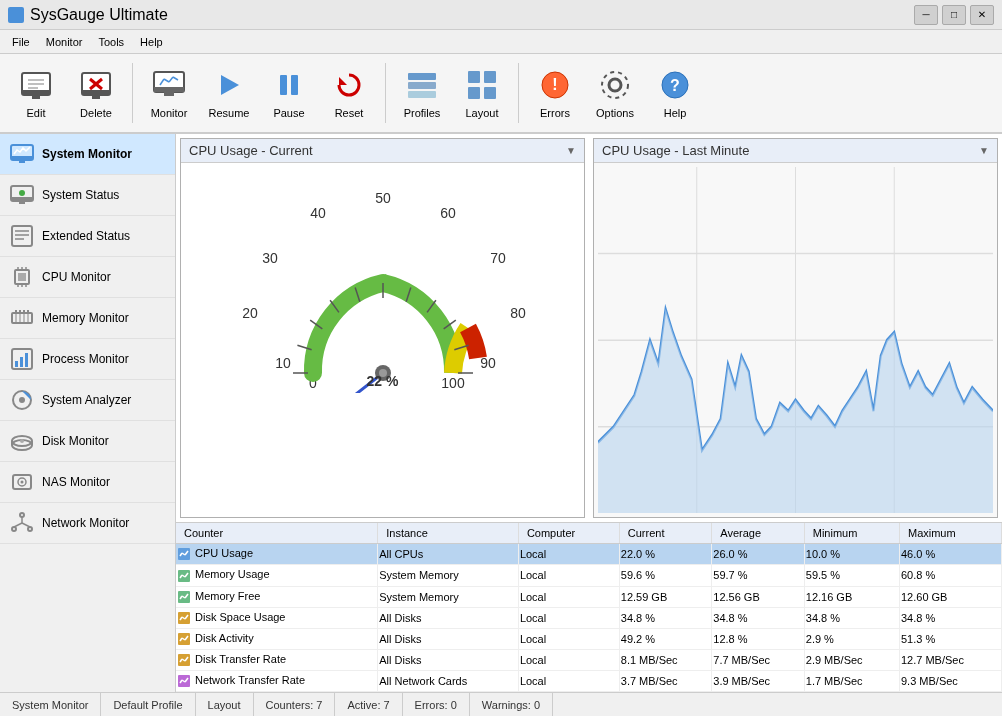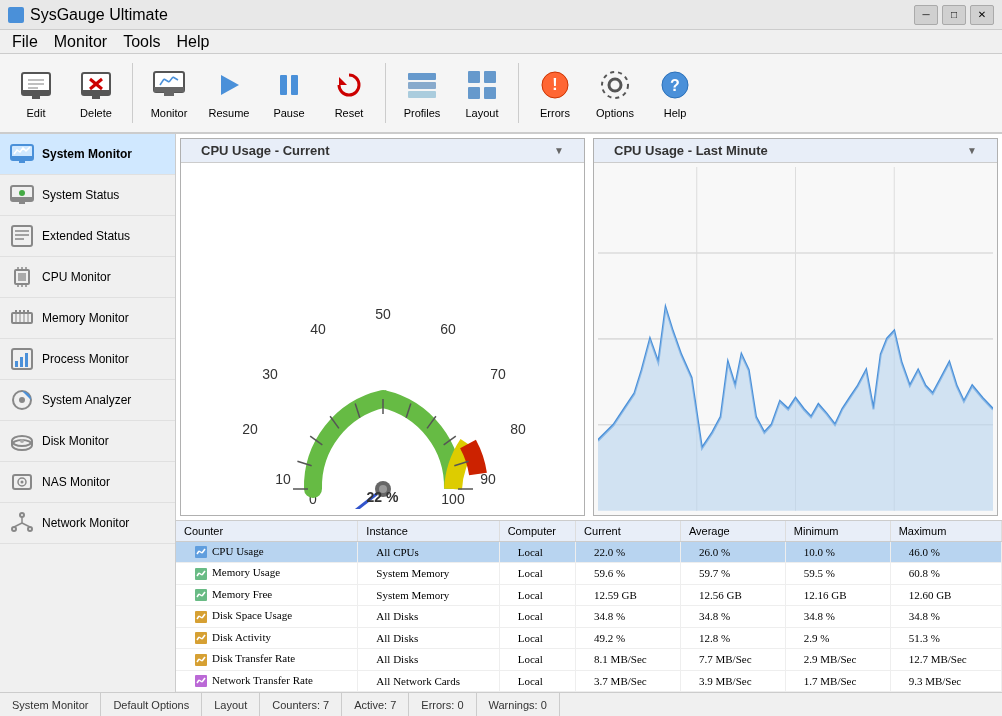--- a/index.html
+++ b/index.html
@@ -7,21 +7,21 @@
 
     
     .title-bar { background: #e8e8e8; height: 30px; display: flex; align-items: center; padding: 0 8px; border-bottom: 1px solid #ccc; justify-content: space-between; }
     .title-bar-left { display: flex; align-items: center; gap: 6px; font-size: 16px; }
     .title-icon { width: 16px; height: 16px; background: #4a90d9; border-radius: 2px; display: inline-block; }
     .title-controls { display: flex; gap: 4px; }
     .title-btn { width: 24px; height: 20px; background: #d0d0d0; border: 1px solid #aaa; cursor: pointer; display: flex; align-items: center; justify-content: center; font-size: 10px; border-radius: 2px; }
 
     
     .menu-bar { background: #f0f0f0; height: 24px; display: flex; align-items: center; padding: 0 4px; border-bottom: 1px solid #ccc; }
-    .menu-item { padding: 2px 8px; cursor: pointer; font-size: 16px; }
+    .menu-item { padding: 2px 8px; cursor: pointer; font-size: 11px; }
 
     
     .toolbar { background: #f5f5f5; height: 80px; display: flex; align-items: center; padding: 4px 8px; gap: 4px; border-bottom: 2px solid #ccc; }
     .toolbar-btn { display: flex; flex-direction: column; align-items: center; justify-content: center; width: 56px; height: 70px; background: #f5f5f5; border: 1px solid transparent; cursor: pointer; border-radius: 2px; gap: 4px; font-size: 11px; }
     .toolbar-separator { width: 1px; height: 60px; background: #ccc; margin: 0 4px; }
     .toolbar-icon { width: 36px; height: 36px; display: flex; align-items: center; justify-content: center; }
 
     
     .main-layout { display: flex; height: calc(716px - 30px - 24px - 80px - 24px); }
 
@@ -30,35 +30,35 @@
     .sidebar-item { display: flex; align-items: center; padding: 8px 10px; gap: 8px; cursor: pointer; font-size: 12px; border-bottom: 1px solid #e0e0e0; }
     .sidebar-item.active { background: #d0e8ff; font-weight: bold; }
     .sidebar-item-icon { width: 24px; height: 24px; flex-shrink: 0; }
 
     
     .content { flex: 1; display: flex; flex-direction: column; background: #fff; }
 
     
     .monitor-panels { display: flex; flex: 1; gap: 0; }
     .panel { flex: 1; border: 1px solid #b0b0b0; margin: 4px; background: #fff; display: flex; flex-direction: column; }
-    .panel-header { background: #e8eef8; padding: 4px 20px; display: flex; justify-content: space-between; align-items: center; border-bottom: 1px solid #ccc; font-size: 13px; color: #333; font-weight: 700; }
+    .panel-header { background: #e8eef8; padding: 4px 8px; display: flex; justify-content: space-between; align-items: center; border-bottom: 1px solid #ccc; font-size: 13px; color: #333; font-weight: 400; }
     .panel-collapse { cursor: pointer; font-size: 10px; color: #666; }
 
     
-    .gauge-container { flex: 1; display: flex; align-items: flex-end; justify-content: center; padding: 10px; }
+    .gauge-container { flex: 1; display: flex; align-items: flex-start; justify-content: center; padding: 10px; }
 
     
     .chart-container { flex: 1; padding: 4px; background: #f8f8f8; position: relative; overflow: hidden; }
     .table-wrapper { border-top: 1px solid #ccc; overflow: hidden; }
     table { width: 100%; border-collapse: collapse; font-size: 11px; }
     thead tr { background: #e8eef8; }
     th { padding: 4px 8px; text-align: left; border-bottom: 1px solid #ccc; border-right: 1px solid #ddd; font-weight: normal; }
     tbody tr { border-bottom: 1px solid #eee; }
     tbody tr.selected { background: #b8d4f0; }
-    td { padding: 3px 18px; border-right: 1px solid #eee; font-family: Liberation Serif, serif; }
+    td { padding: 3px 1px; border-right: 1px solid #eee; }
 
     
     .status-bar { height: 24px; background: #f0f0f0; border-top: 1px solid #ccc; display: flex; align-items: center; padding: 0 8px; font-size: 11px; color: #333; gap: 0; }
     .status-item { padding: 0 12px; border-right: 1px solid #ccc; height: 100%; display: flex; align-items: center; }
     .status-item:first-child { padding-left: 4px; }
 
     
     .gauge-value { font-size: 22px; font-weight: bold; color: #333; text-align: center; margin-top: -10px; }
 
     
@@ -545,21 +545,21 @@
       </table>
     </div>
   </div>
 </div>
 
 <div class="status-bar">
   <div class="status-item">
     <span>System Monitor</span>
   </div>
   <div class="status-item">
-    <span>Default Options</span>
+    <span>Default Profile</span>
   </div>
   <div class="status-item">
     <span>Layout</span>
   </div>
   <div class="status-item">
     <span>Counters: 7</span>
   </div>
   <div class="status-item">
     <span>Active: 7</span>
   </div>

